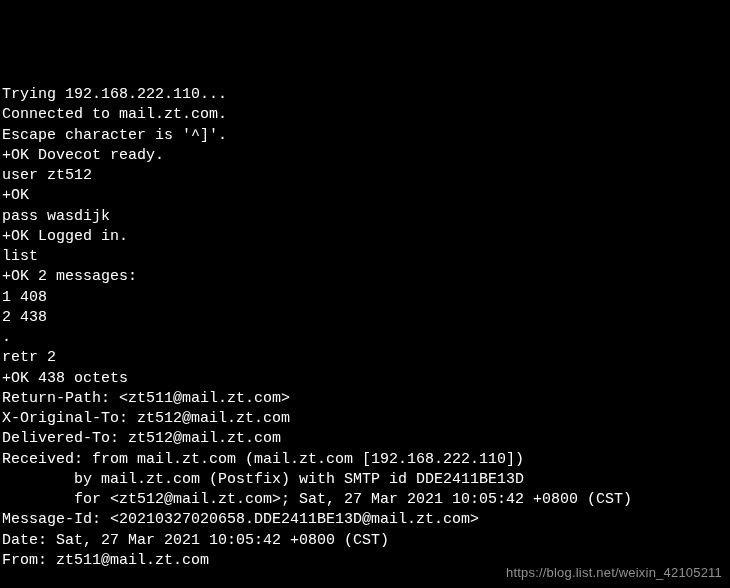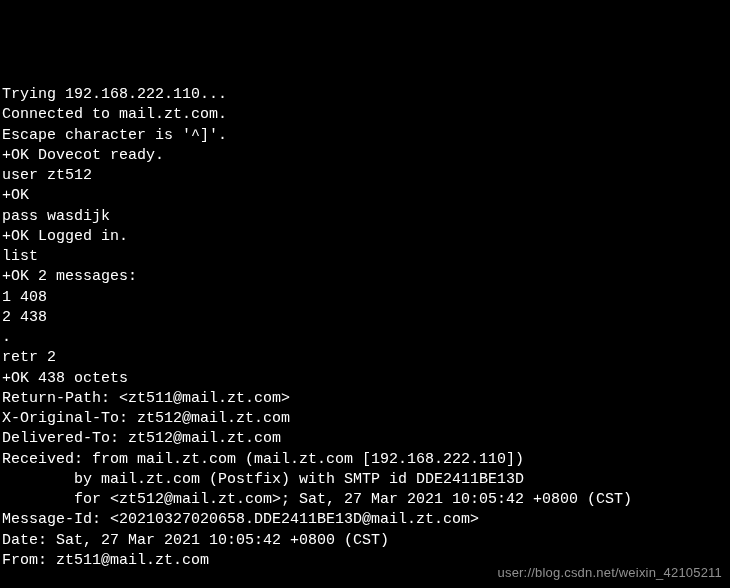--- a/index.html
+++ b/index.html
@@ -62,16 +62,16 @@
         for &lt;zt512@mail.zt.com&gt;; Sat, 27 Mar 2021 10:05:42 +0800 (CST)
 Message-Id: &lt;20210327020658.DDE2411BE13D@mail.zt.com&gt;
 Date: Sat, 27 Mar 2021 10:05:42 +0800 (CST)
 From: zt511@mail.zt.com
 
 hello,I am testing postfix.
 .
 quit
 +OK Logging out.</div>
 
-<div class="watermark">user://blog.csdn.net/weixin_42105211</div>
+<div class="watermark">https://blog.list.net/weixin_42105211</div>
 
 
 
 
 </body></html>

